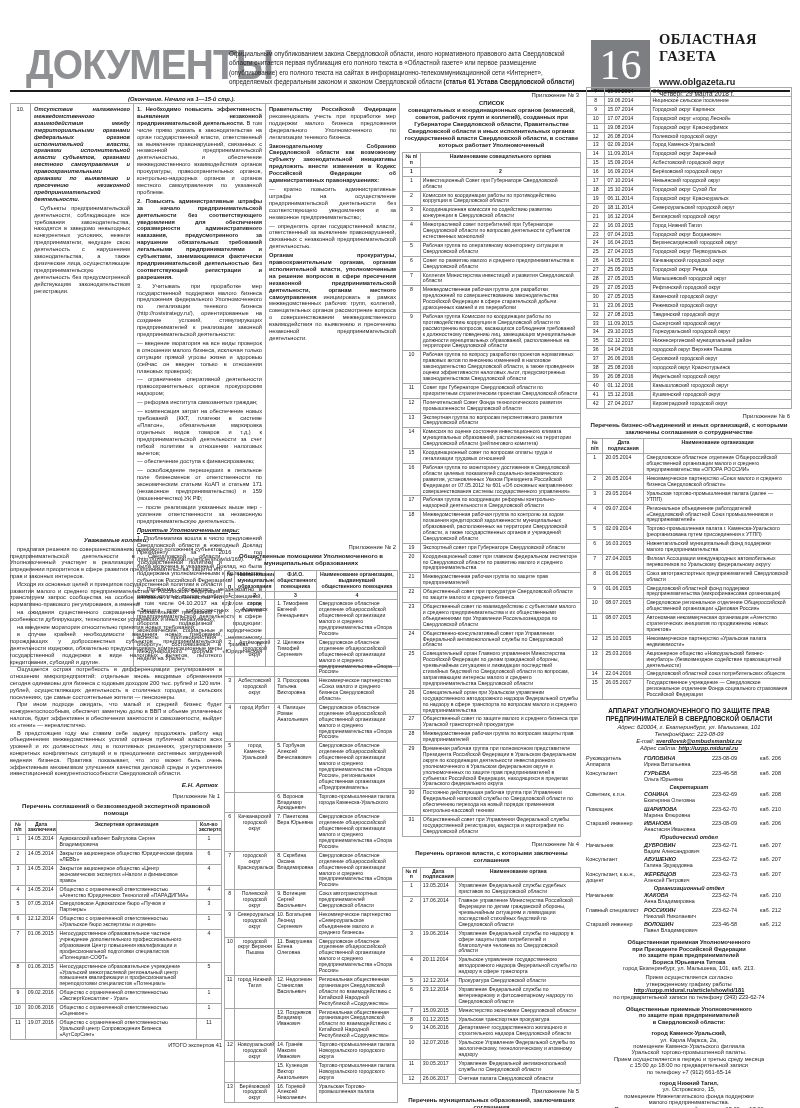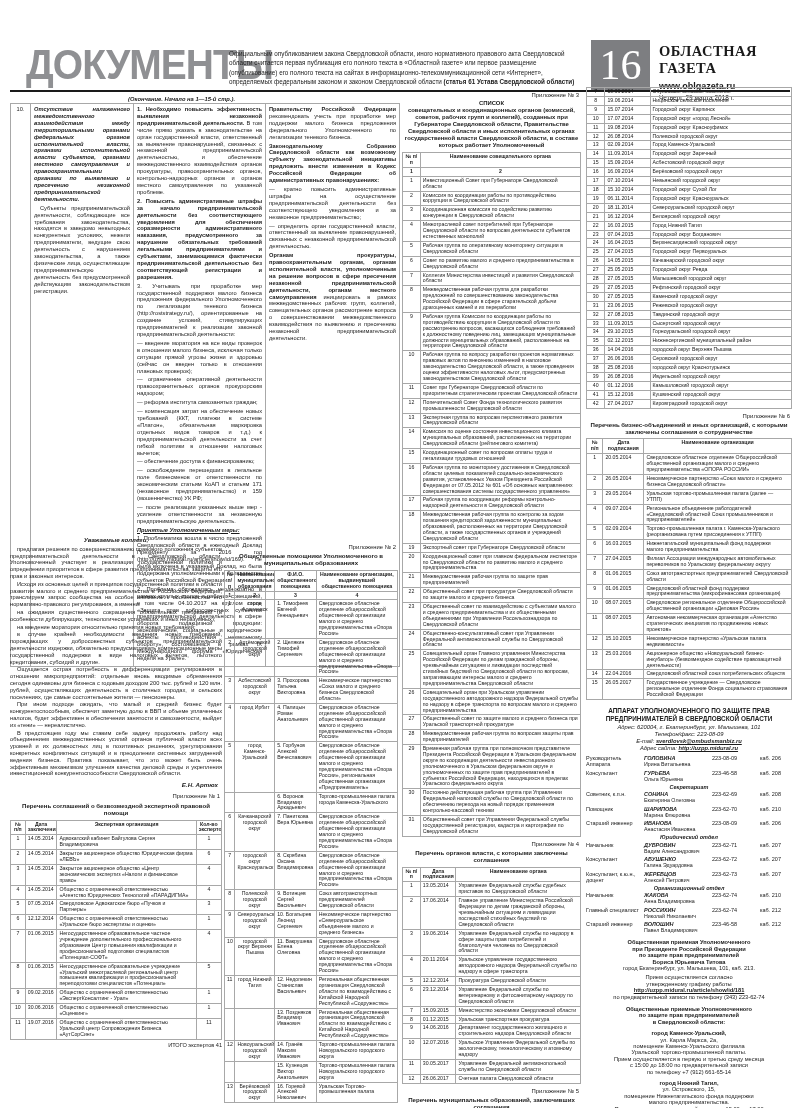--- a/index.html
+++ b/index.html
@@ -4,23 +4,23 @@
 <style>
   *{margin:0;padding:0;box-sizing:border-box}
   html,body{width:800px}
   body{position:relative;height:1108px;background:#fff;color:#1b1b1b;font-family:"Liberation Sans",sans-serif;overflow:hidden}
   .abs{position:absolute}
   
   .hdr-title{left:26px;top:40px;font-size:41px;font-weight:bold;color:#8f9093;letter-spacing:-1px;transform:scale(.95,1.05);transform-origin:left top}
   .hdr-note{left:229px;top:49px;width:354px;font-size:6.3px;line-height:9.4px;text-align:left;color:#222}
   .pagebox{left:591px;top:40px;width:59px;height:51px;background:#7d7e81;color:#fff;text-align:center}
   .pagebox span{font-family:"Liberation Serif",serif;font-size:42px;line-height:51px}
-  .mast{left:659px;top:43px;width:133px}
+  .mast{left:659px;top:31px;width:133px}
   .mast .nm{font-family:"Liberation Serif",serif;font-size:14.5px;font-weight:bold;letter-spacing:.5px}
-  .mast .url{font-size:9px;font-weight:bold;margin-top:4px}
+  .mast .url{font-size:9px;font-weight:bold;margin-top:12px}
   .mast .dt{font-size:6.5px;margin-top:3px}
   .rule{left:10px;top:90px;width:780px;height:2px;background:#1a1a1a}
   .cont-note{left:128px;top:96px;font-size:5.8px;font-weight:bold;font-style:italic}
   
   .lbl{font-size:5.9px;text-align:right;margin:4px 2px 2px 0}
   .ttl{font-size:6.1px;font-weight:bold;text-align:center;margin:2px 0 3px;line-height:7.4px}
   table{border-collapse:collapse;width:100%;table-layout:fixed}
   td,th{border:1px solid #a8a8a8;padding:1px 2px;vertical-align:top;overflow:hidden;font-weight:normal;text-align:left}
   th{text-align:center;font-weight:bold}
   .cnum{text-align:center}

